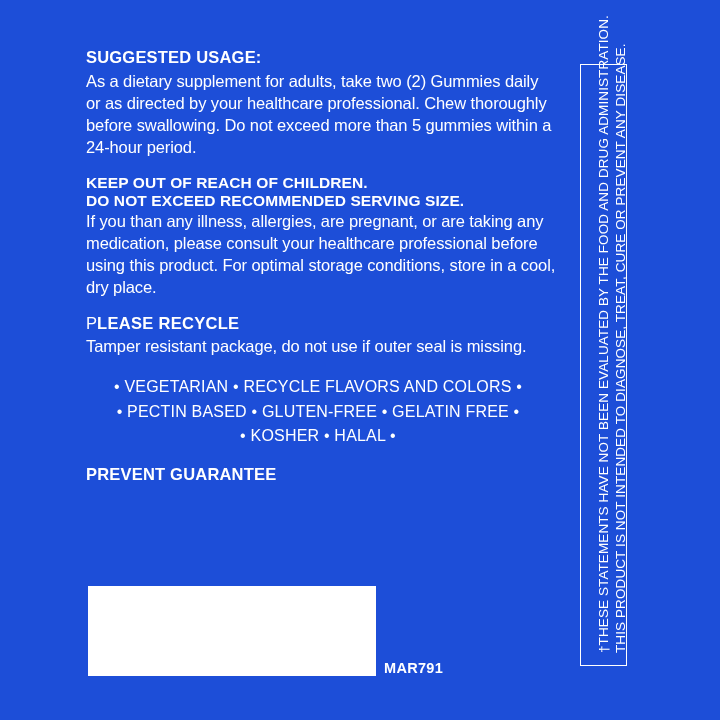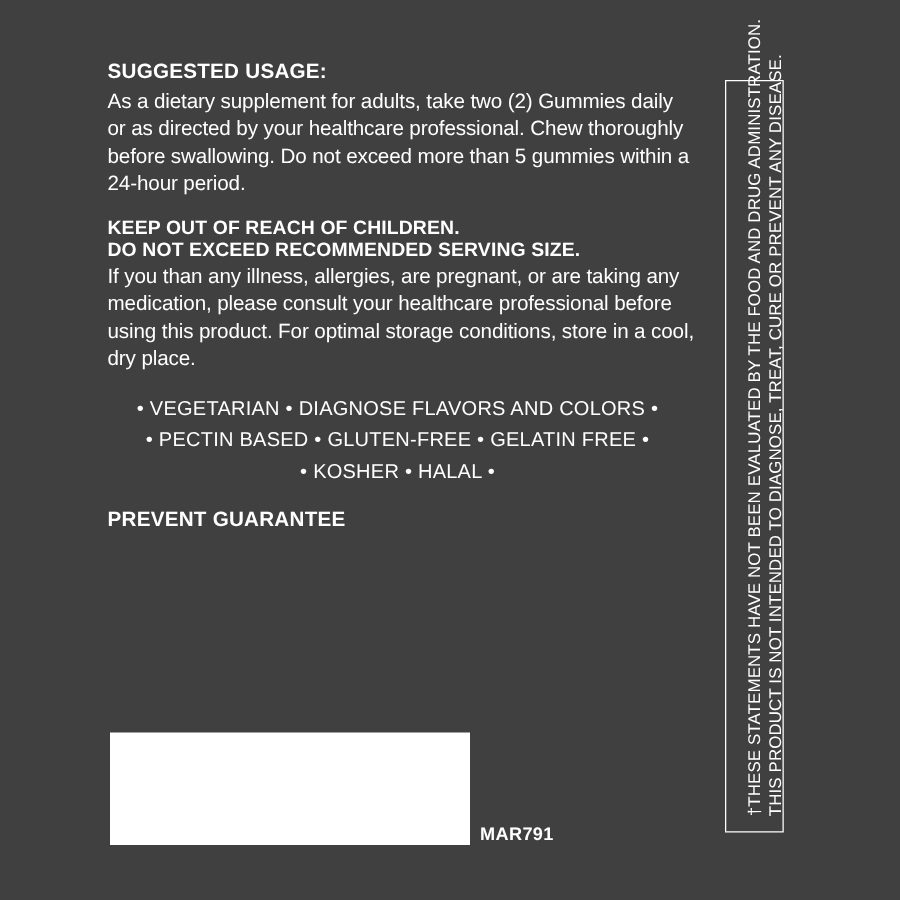--- a/index.html
+++ b/index.html
@@ -11,21 +11,21 @@
     width: 720px;
     height: 720px;
     overflow: hidden;
     font-family: "Liberation Sans", sans-serif;
     color: #ffffff;
   }
   .label {
     position: relative;
     width: 720px;
     height: 720px;
-    background: #404040;
+    background: #1d4ed8;
   }
   .content {
     position: absolute;
     left: 86px;
     top: 48px;
     width: 470px;
   }
   h2.section-head {
     font-size: 16.5px;
     font-weight: bold;
@@ -134,23 +134,27 @@
       <h2 class="section-head">SUGGESTED USAGE:</h2>
       <p class="body-text">As a dietary supplement for adults, take two (2) Gummies daily or as directed by your healthcare professional. Chew thoroughly before swallowing. Do not exceed more than 5 gummies within a 24-hour period.</p>
     </div>
 
     <div class="block">
       <p class="warn-line">KEEP OUT OF REACH OF CHILDREN.</p>
       <p class="warn-line">DO NOT EXCEED RECOMMENDED SERVING SIZE.</p>
       <p class="body-text">If you than any illness, allergies, are pregnant, or are taking any medication, please consult your healthcare professional before using this product.  For optimal storage conditions, store in a cool, dry place.</p>
     </div>
 
+    <div class="block">
+      <h2 class="recycle-head"><span class="cap">P</span><span class="rest">LEASE RECYCLE</span></h2>
+      <p class="body-text">Tamper resistant package, do not use if outer seal is missing.</p>
+    </div>
 
     <div class="bullets">
-      <div>• VEGETARIAN • DIAGNOSE FLAVORS AND COLORS •</div>
+      <div>• VEGETARIAN • RECYCLE FLAVORS AND COLORS •</div>
       <div>• PECTIN BASED • GLUTEN-FREE • GELATIN FREE •</div>
       <div>• KOSHER • HALAL •</div>
     </div>
 
     <div class="block">
       <h2 class="section-head">PREVENT GUARANTEE</h2>
     </div>
 
   </div>
 

